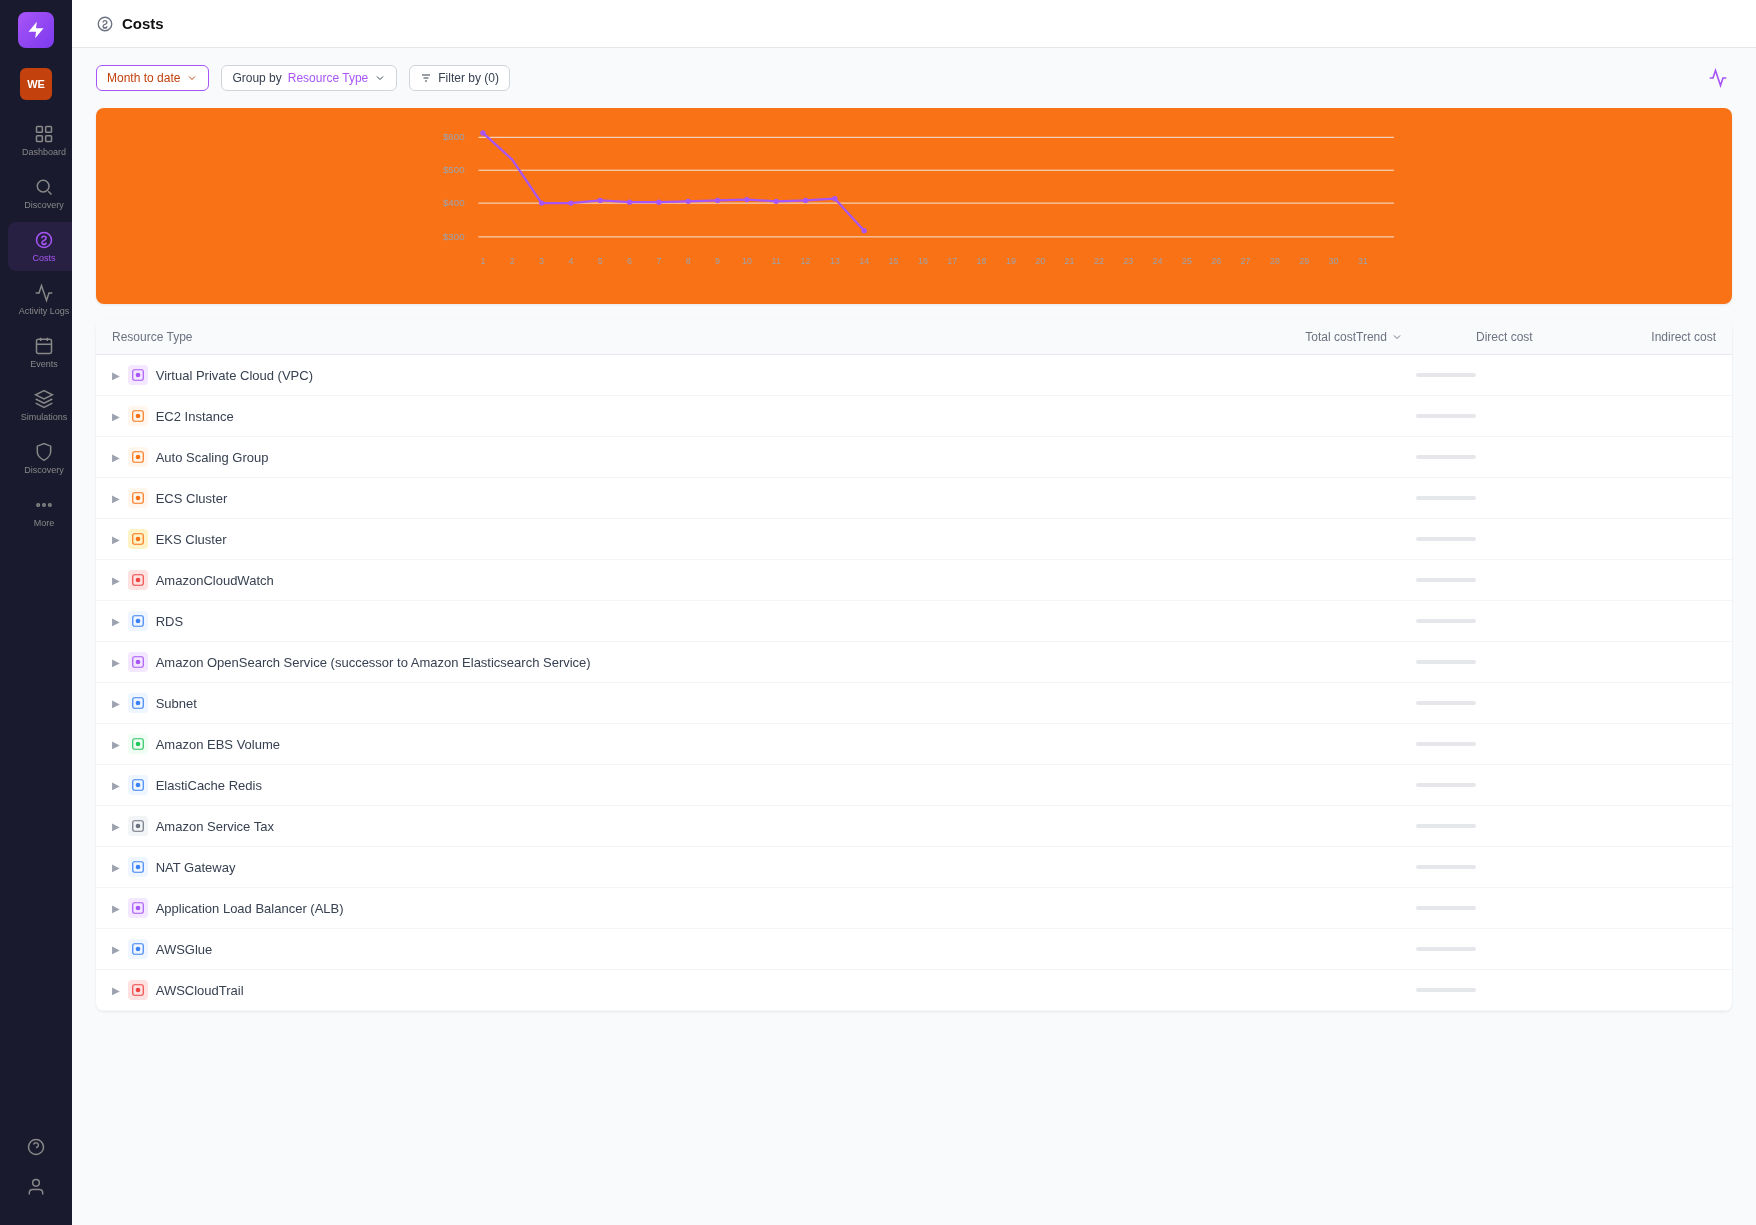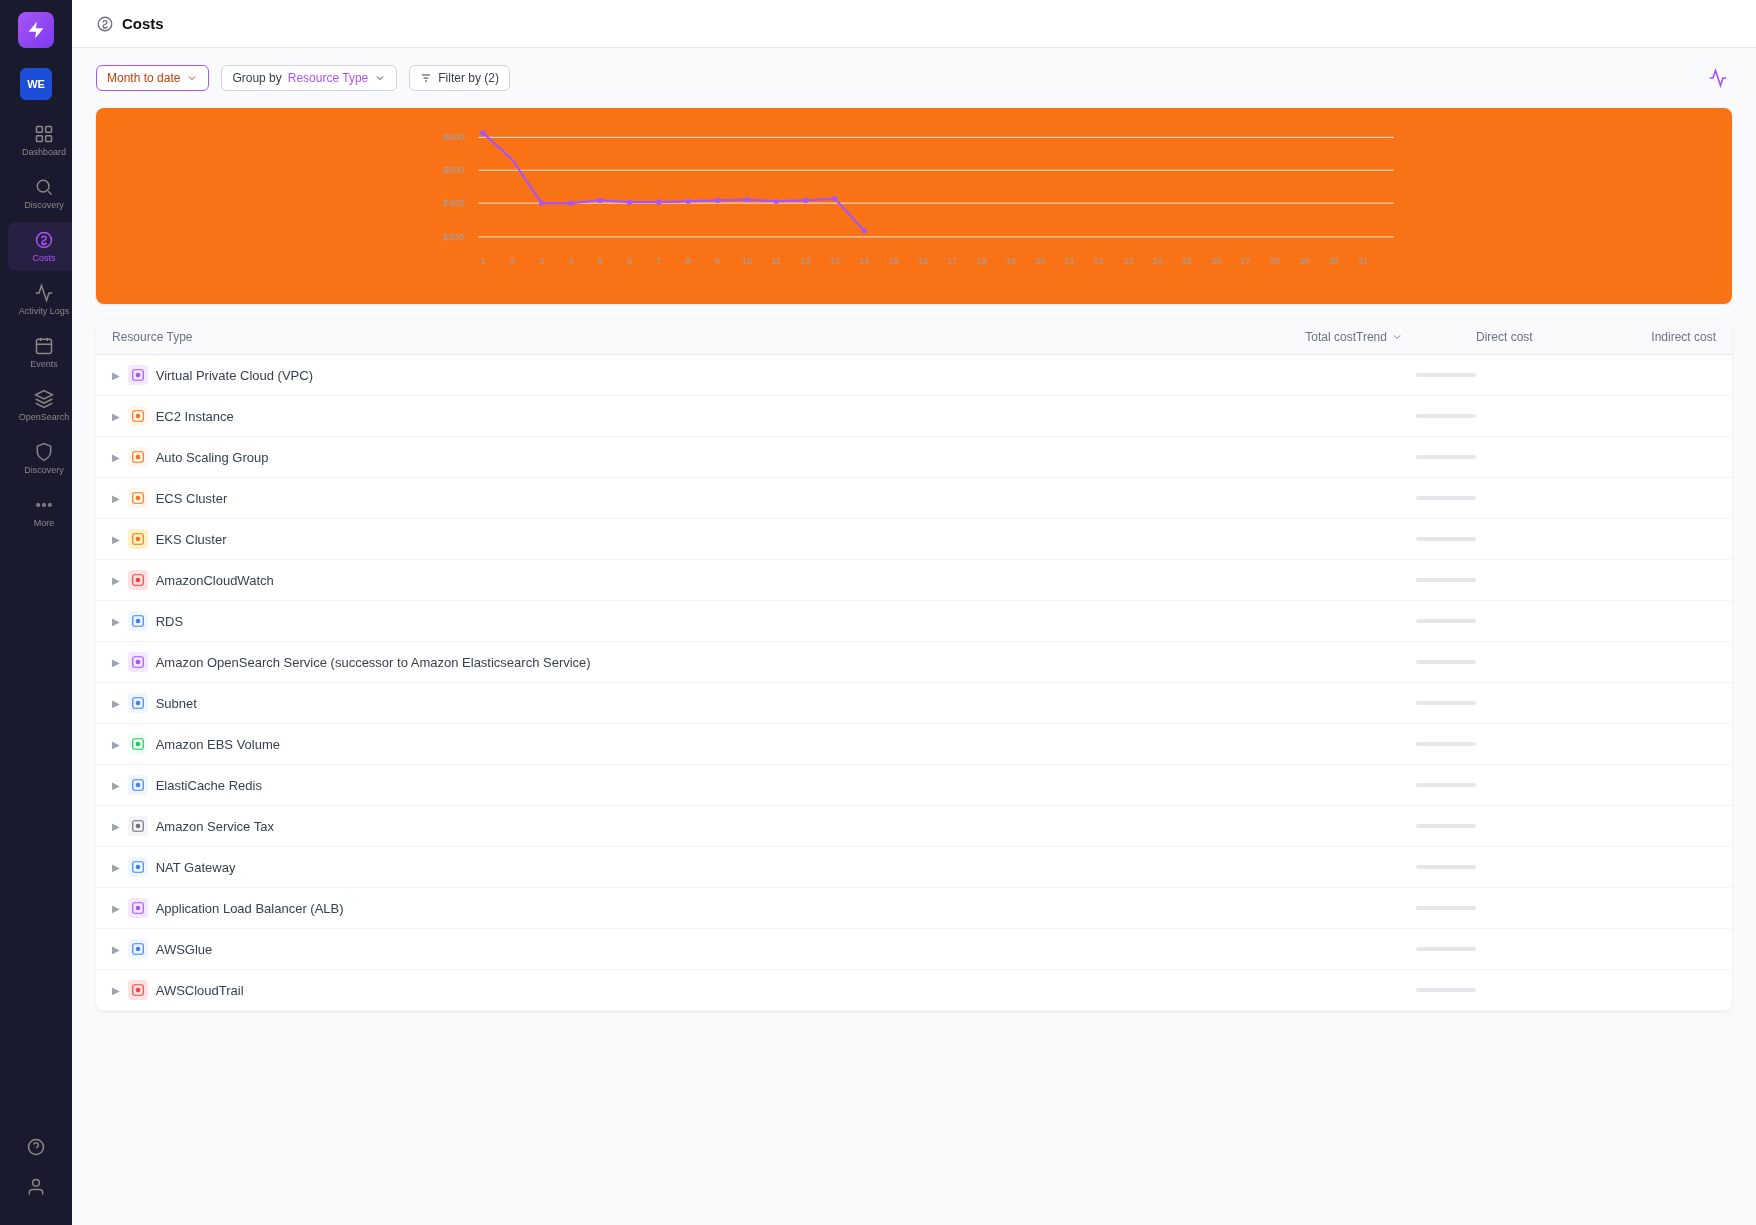--- a/index.html
+++ b/index.html
@@ -20,21 +20,21 @@
     .sidebar-logo {
       width: 36px; height: 36px;
       background: linear-gradient(135deg, #a855f7, #7c3aed);
       border-radius: 8px;
       display: flex; align-items: center; justify-content: center;
       margin-bottom: 20px;
     }
     .sidebar-logo svg { width: 20px; height: 20px; fill: white; }
     .sidebar-avatar {
       width: 32px; height: 32px;
-      background: #1d4ed8;
+      background: #c2410c;
       border-radius: 6px;
       display: flex; align-items: center; justify-content: center;
       color: white; font-size: 11px; font-weight: 600;
       margin-bottom: 16px;
     }
     .sidebar-nav {
       display: flex; flex-direction: column; align-items: center;
       gap: 4px; width: 100%; flex: 1; margin-left: 16px;
     }
     .sidebar-item {
@@ -197,21 +197,21 @@
         <rect x="3" y="4" width="18" height="17" rx="2"></rect>
           <path d="M16 2v4M8 2v4M3 10h18"></path>
       </svg>
       <span class="sidebar-item-label">Events</span>
     </div>
 
     <div class="sidebar-item">
       <svg viewBox="0 0 24 24" fill="none" stroke="currentColor" stroke-width="1.8">
         <path d="M12 2L2 7l10 5 10-5-10-5zM2 17l10 5 10-5M2 12l10 5 10-5"></path>
       </svg>
-      <span class="sidebar-item-label">OpenSearch</span>
+      <span class="sidebar-item-label">Simulations</span>
     </div>
 
     <div class="sidebar-item">
       <svg viewBox="0 0 24 24" fill="none" stroke="currentColor" stroke-width="1.8">
         <path d="M12 22s8-4 8-10V5l-8-3-8 3v7c0 6 8 10 8 10z"></path>
       </svg>
       <span class="sidebar-item-label">Discovery</span>
     </div>
 
     <div class="sidebar-item">
@@ -265,21 +265,21 @@
         <svg viewBox="0 0 24 24" fill="none" stroke="currentColor" stroke-width="2">
             <polyline points="6 9 12 15 18 9"></polyline>
           </svg>
       </button>
       <button class="toolbar-btn">
         <svg viewBox="0 0 24 24" fill="none" stroke="currentColor" stroke-width="2">
           <line x1="4" y1="6" x2="20" y2="6"></line>
             <line x1="7" y1="12" x2="17" y2="12"></line>
             <line x1="10" y1="18" x2="14" y2="18"></line>
         </svg>
-        <span>Filter by (2)</span>
+        <span>Filter by (0)</span>
       </button>
       <div class="toolbar-spacer"></div>
       <div class="toolbar-chart-icon">
         <svg width="20" height="20" viewBox="0 0 24 24" fill="none" stroke="#a855f7" stroke-width="2">
           <polyline points="22 12 18 12 15 21 9 3 6 12 2 12"></polyline>
         </svg>
       </div>
     </div>
 
     <div class="chart-area">

